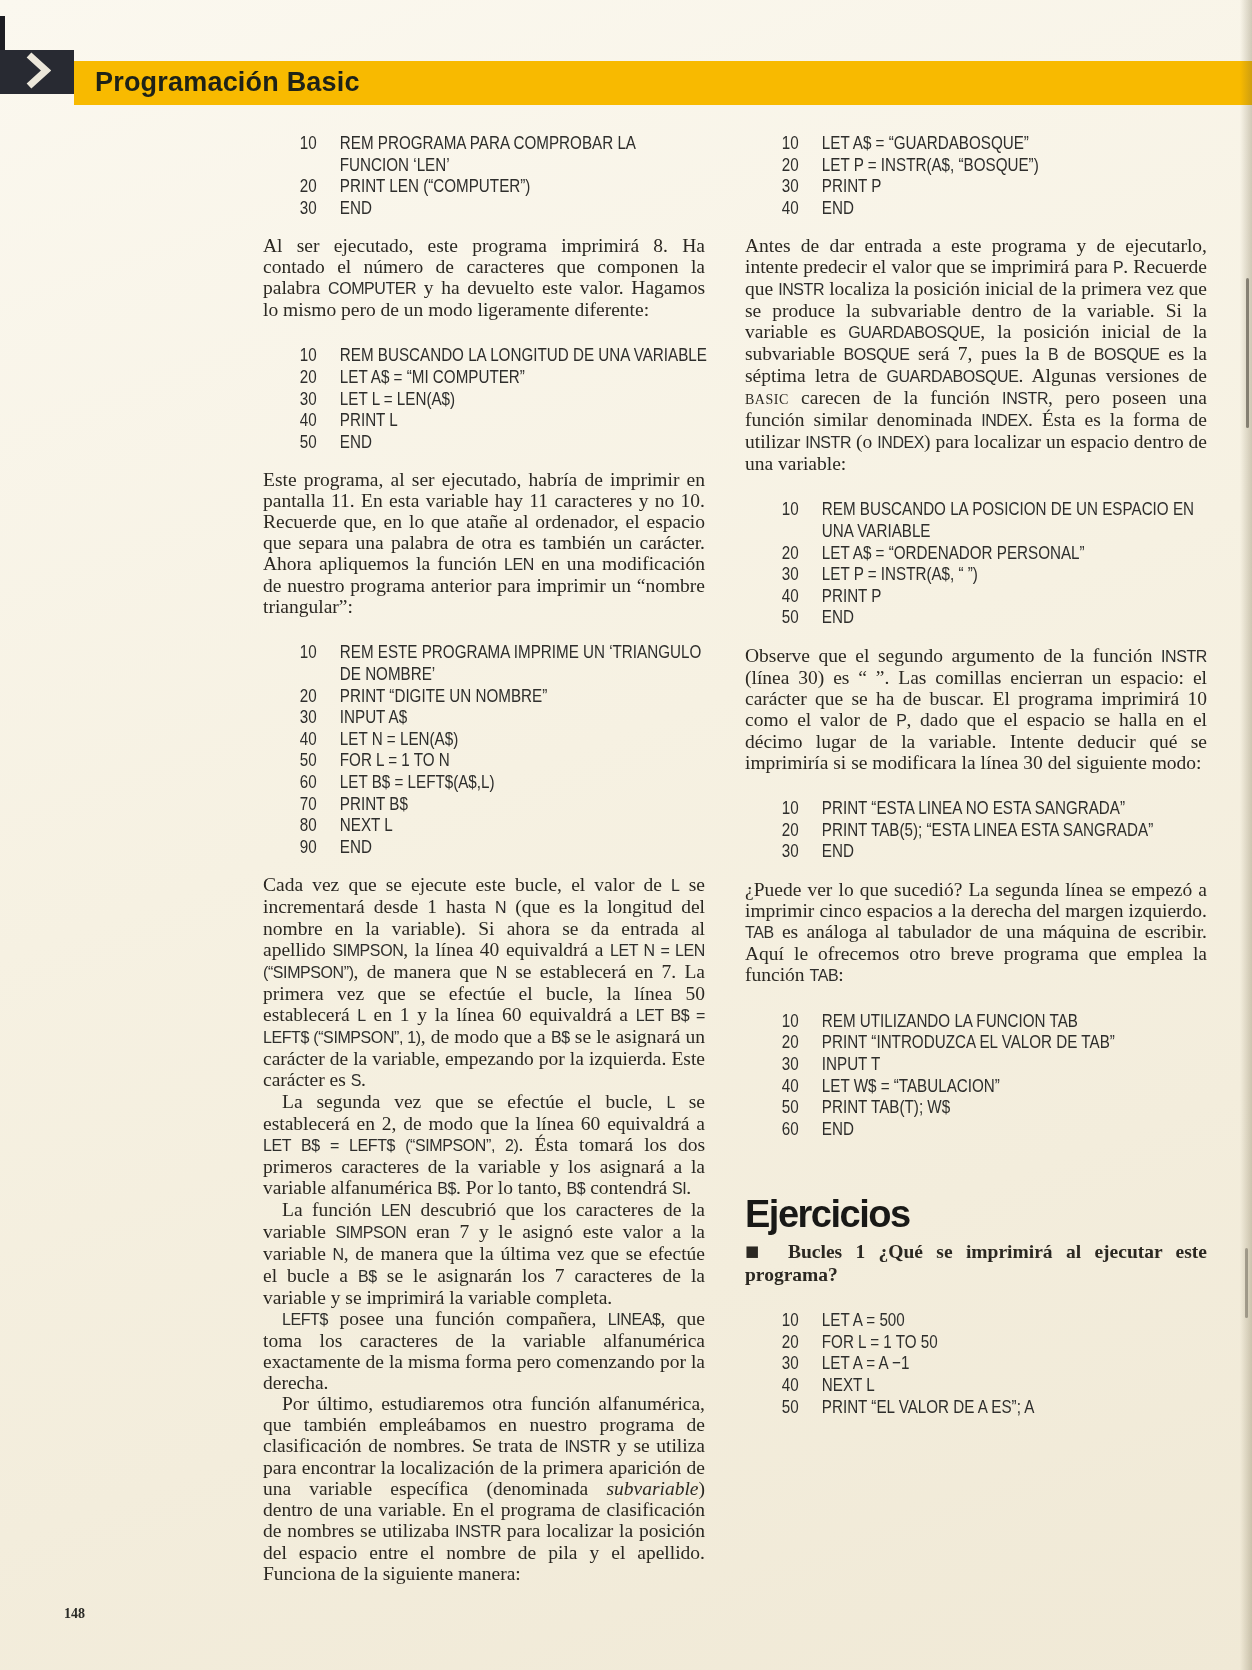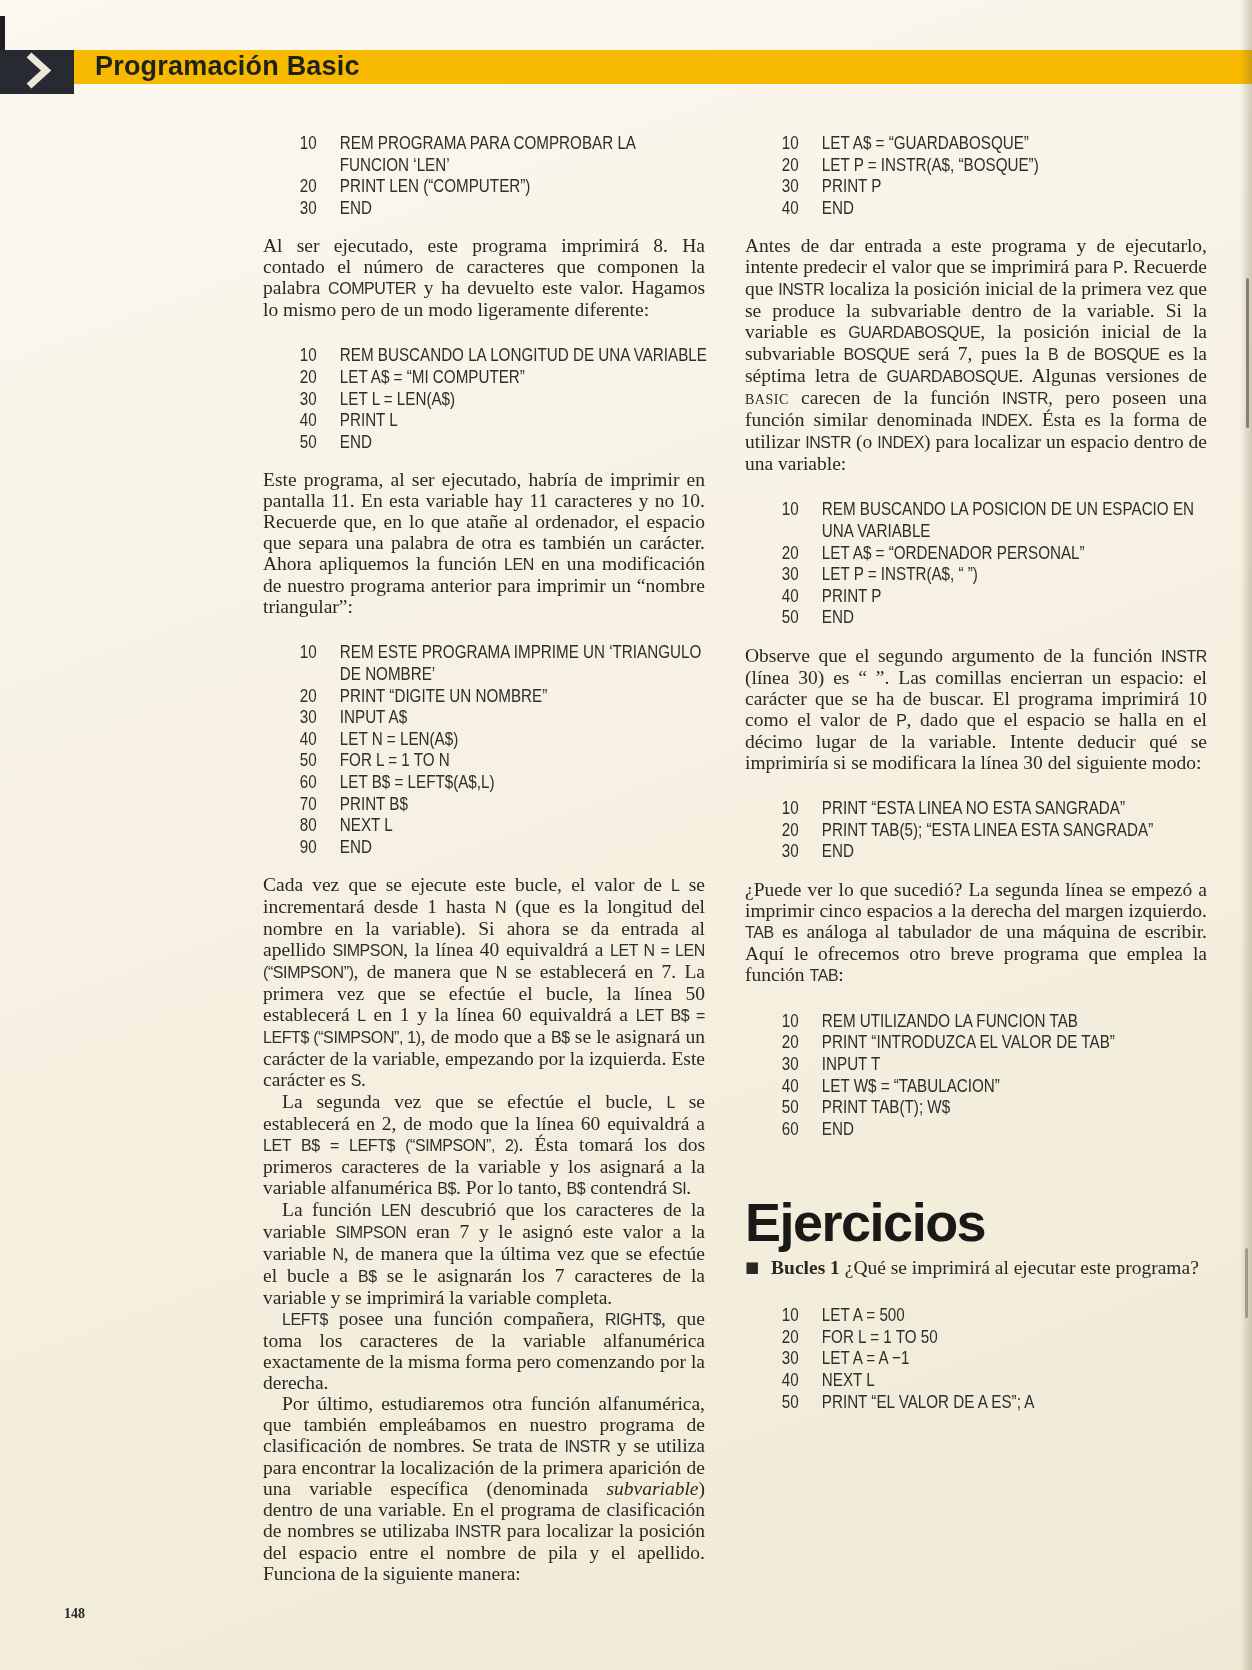--- a/index.html
+++ b/index.html
@@ -14,21 +14,21 @@
   .scan-mark-1 { position:absolute; right:3px; top:278px; width:3px; height:150px;
     background:rgba(60,55,45,0.55); border-radius:2px; }
   .scan-mark-2 { position:absolute; right:4px; top:1248px; width:3px; height:70px;
     background:rgba(60,55,45,0.38); border-radius:2px; }
   .corner-mark { position:absolute; left:0; top:16px; width:5px; height:36px; background:#1d1d22; }
 
   
   .header-bar { position:absolute; top:50px; left:0; width:1252px; height:44px; }
   .chevron-box { position:absolute; left:0; top:0; width:74px; height:44px; background:#282a32;
     display:flex; align-items:center; justify-content:center; }
-  .yellow-bar { position:absolute; left:74px; top:0; right:0; height:34px; background:#f8ba00; }
+  .yellow-bar { position:absolute; left:74px; top:11px; right:0; height:44px; background:#f8ba00; }
   .header-title { position:absolute; left:21px; top:50%; transform:translateY(-53%);
     font-family:"Liberation Sans", sans-serif; font-weight:bold; font-size:27px;
     color:#1e2218; letter-spacing:0.2px; white-space:nowrap; }
 
   
   .col { position:absolute; top:126px; }
   .col-left  { left:263px; width:442px; }
   .col-right { left:745px; width:462px; }
   .col > :first-child { margin-top:6px; }
 
@@ -40,22 +40,22 @@
   em { }
 
   .code-block { margin:24px 0 17px; color:#2e2e2c; }
   .code-line { display:flex; padding-left:46px; font-family:"Liberation Sans", sans-serif;
     font-size:19px; line-height:21.6px; letter-spacing:0;
     transform:scaleX(0.8); transform-origin:0 50%; white-space:nowrap; }
   .line-no { flex:0 0 50px; }
   .code-text { flex:1; }
 
   .section-heading { font-family:"Liberation Sans", sans-serif; font-weight:bold;
-    font-size:54px; line-height:1; letter-spacing:-1.5px; color:#191917; margin:56px 0 8px; }
-  .exercise { margin-bottom:20px; }
+    font-size:38px; line-height:1; letter-spacing:-1.5px; color:#191917; margin:56px 0 8px; }
+  .exercise { margin-bottom:20px;font-weight:bold; }
   .bullet { font-family:"DejaVu Sans", sans-serif; font-size:15px; margin-right:7px;
     position:relative; top:-2px; }
 
   .page-number { position:absolute; left:64px; top:1606px; font-weight:bold;
     font-size:14px; color:#2a2a26; }
 </style>
 </head>
 <body>
 
 <div class="page">
@@ -155,21 +155,21 @@
           <span class="code-text">NEXT L</span>
         </div>
         <div class="code-line">
           <span class="line-no">90</span>
           <span class="code-text">END</span>
         </div>
       </div>
       <p class="body-para">Cada vez que se ejecute este bucle, el valor de <span class="kw">L</span> se incrementará desde 1 hasta <span class="kw">N</span> (que es la longitud del nombre en la variable). Si ahora se da entrada al apellido <span class="kw">SIMPSON</span>, la línea 40 equivaldrá a <span class="kw">LET N = LEN (“SIMPSON”)</span>, de manera que <span class="kw">N</span> se establecerá en 7. La primera vez que se efectúe el bucle, la línea 50 establecerá <span class="kw">L</span> en 1 y la línea 60 equivaldrá a <span class="kw">LET B$ = LEFT$ (“SIMPSON”, 1)</span>, de modo que a <span class="kw">B$</span> se le asignará un carácter de la variable, empezando por la izquierda. Este carácter es <span class="kw">S</span>.</p>
       <p class="body-para indent">La segunda vez que se efectúe el bucle, <span class="kw">L</span> se establecerá en 2, de modo que la línea 60 equivaldrá a <span class="kw">LET B$ = LEFT$ (“SIMPSON”, 2)</span>. Ésta tomará los dos primeros caracteres de la variable y los asignará a la variable alfanumérica <span class="kw">B$</span>. Por lo tanto, <span class="kw">B$</span> contendrá <span class="kw">SI</span>.</p>
       <p class="body-para indent">La función <span class="kw">LEN</span> descubrió que los caracteres de la variable <span class="kw">SIMPSON</span> eran 7 y le asignó este valor a la variable <span class="kw">N</span>, de manera que la última vez que se efectúe el bucle a <span class="kw">B$</span> se le asignarán los 7 caracteres de la variable y se imprimirá la variable completa.</p>
-      <p class="body-para indent"><span class="kw">LEFT$</span> posee una función compañera, <span class="kw">RIGHT$</span>, que toma los caracteres de la variable alfanumérica exactamente de la misma forma pero comenzando por la derecha.</p>
+      <p class="body-para indent"><span class="kw">LEFT$</span> posee una función compañera, <span class="kw">LINEA$</span>, que toma los caracteres de la variable alfanumérica exactamente de la misma forma pero comenzando por la derecha.</p>
       <p class="body-para indent">Por último, estudiaremos otra función alfanumérica, que también empleábamos en nuestro programa de clasificación de nombres. Se trata de <span class="kw">INSTR</span> y se utiliza para encontrar la localización de la primera aparición de una variable específica (denominada <em>subvariable</em>) dentro de una variable. En el programa de clasificación de nombres se utilizaba <span class="kw">INSTR</span> para localizar la posición del espacio entre el nombre de pila y el apellido. Funciona de la siguiente manera:</p>
     </div>
   <div class="col col-right" id="col-right">
       <div class="code-block">
         <div class="code-line">
           <span class="line-no">10</span>
           <span class="code-text">LET A$ = “GUARDABOSQUE”</span>
         </div>
         <div class="code-line">
           <span class="line-no">20</span>

